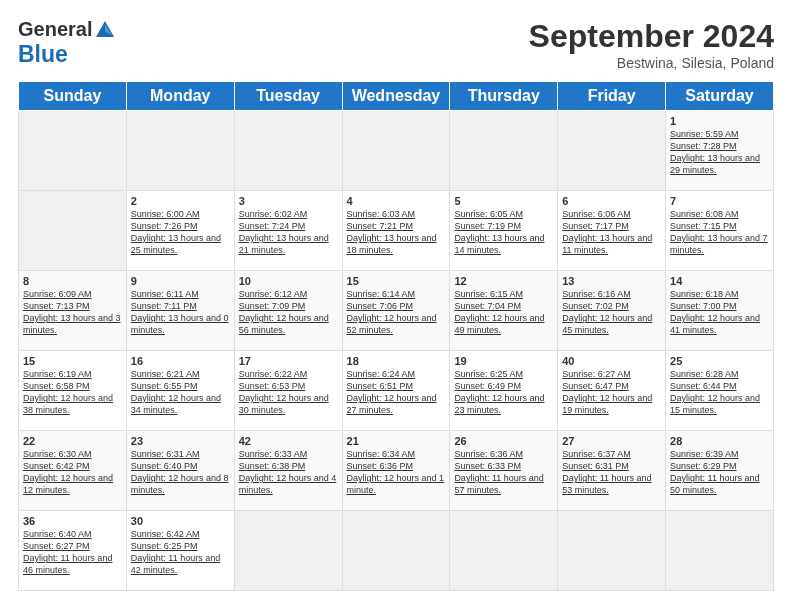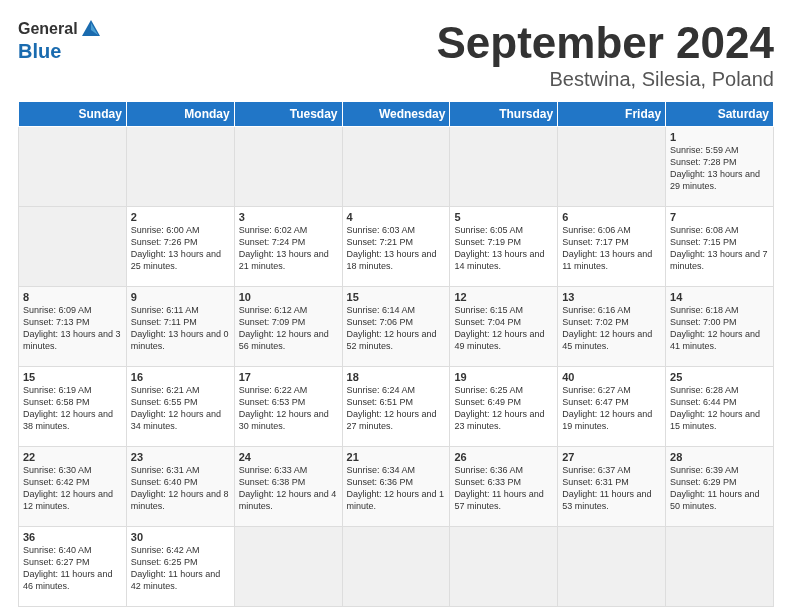--- a/index.html
+++ b/index.html
@@ -25,58 +25,58 @@
     .logo {
       display: flex;
       flex-direction: column;
       align-items: flex-start;
     }
     .logo-text {
       display: flex;
       align-items: center;
     }
     .logo-general {
-      font-size: 16px;
+      font-size: 20px;
       font-weight: bold;
       color: #333;
     }
     .logo-blue {
-      font-size: 20px;
+      font-size: 23px;
       font-weight: bold;
       color: #1a6baf;
     }
     .logo-icon {
       width: 22px;
       height: 22px;
       margin-left: 2px;
     }
     .title-block {
       text-align: right;
     }
     .month-title {
-      font-size: 44px;
+      font-size: 32px;
       font-weight: bold;
       color: #333;
     }
     .location {
-      font-size: 20px;
+      font-size: 14px;
       color: #555;
     }
     .calendar {
       width: 100%;
       border-collapse: collapse;
       table-layout: fixed;
     }
     .calendar thead tr th {
       background-color: #2176c7;
       color: #fff;
-      font-size: 12px;
+      font-size: 16px;
       font-weight: bold;
       padding: 5px 4px;
-      text-align: right;
+      text-align: center;
       border: 1px solid #fff;
     }
     .calendar tbody tr td {
       vertical-align: top;
       padding: 4px 4px;
       font-size: 9.5px;
       color: #333;
       border: 1px solid #ddd;
       height: 80px;
       background: #fff;
@@ -90,20 +90,21 @@
     .day-num {
       font-size: 11px;
       font-weight: bold;
       display: block;
       margin-bottom: 1px;
     }
     .cell-text {
       font-size: 9px;
       line-height: 1.35;
       color: #333;
+      text-decoration: underline;
     }
     .empty-cell {
       background: #f0f0f0 !important;
     }
     .last-row td {
       height: 72px;
     }
   </style>
 </head>
 <body>
@@ -194,21 +195,21 @@
           <td><span class="day-num">40</span>
 <span class="cell-text">Sunrise: 6:27 AM<br>Sunset: 6:47 PM<br>Daylight: 12 hours and 19 minutes.</span></td>
           <td><span class="day-num">25</span>
 <span class="cell-text">Sunrise: 6:28 AM<br>Sunset: 6:44 PM<br>Daylight: 12 hours and 15 minutes.</span></td>
         </tr>
         <tr>
           <td><span class="day-num">22</span>
 <span class="cell-text">Sunrise: 6:30 AM<br>Sunset: 6:42 PM<br>Daylight: 12 hours and 12 minutes.</span></td>
           <td><span class="day-num">23</span>
 <span class="cell-text">Sunrise: 6:31 AM<br>Sunset: 6:40 PM<br>Daylight: 12 hours and 8 minutes.</span></td>
-          <td><span class="day-num">24</span>
+          <td><span class="day-num">42</span>
 <span class="cell-text">Sunrise: 6:33 AM<br>Sunset: 6:38 PM<br>Daylight: 12 hours and 4 minutes.</span></td>
           <td><span class="day-num">21</span>
 <span class="cell-text">Sunrise: 6:34 AM<br>Sunset: 6:36 PM<br>Daylight: 12 hours and 1 minute.</span></td>
           <td><span class="day-num">26</span>
 <span class="cell-text">Sunrise: 6:36 AM<br>Sunset: 6:33 PM<br>Daylight: 11 hours and 57 minutes.</span></td>
           <td><span class="day-num">27</span>
 <span class="cell-text">Sunrise: 6:37 AM<br>Sunset: 6:31 PM<br>Daylight: 11 hours and 53 minutes.</span></td>
           <td><span class="day-num">28</span>
 <span class="cell-text">Sunrise: 6:39 AM<br>Sunset: 6:29 PM<br>Daylight: 11 hours and 50 minutes.</span></td>
         </tr>

